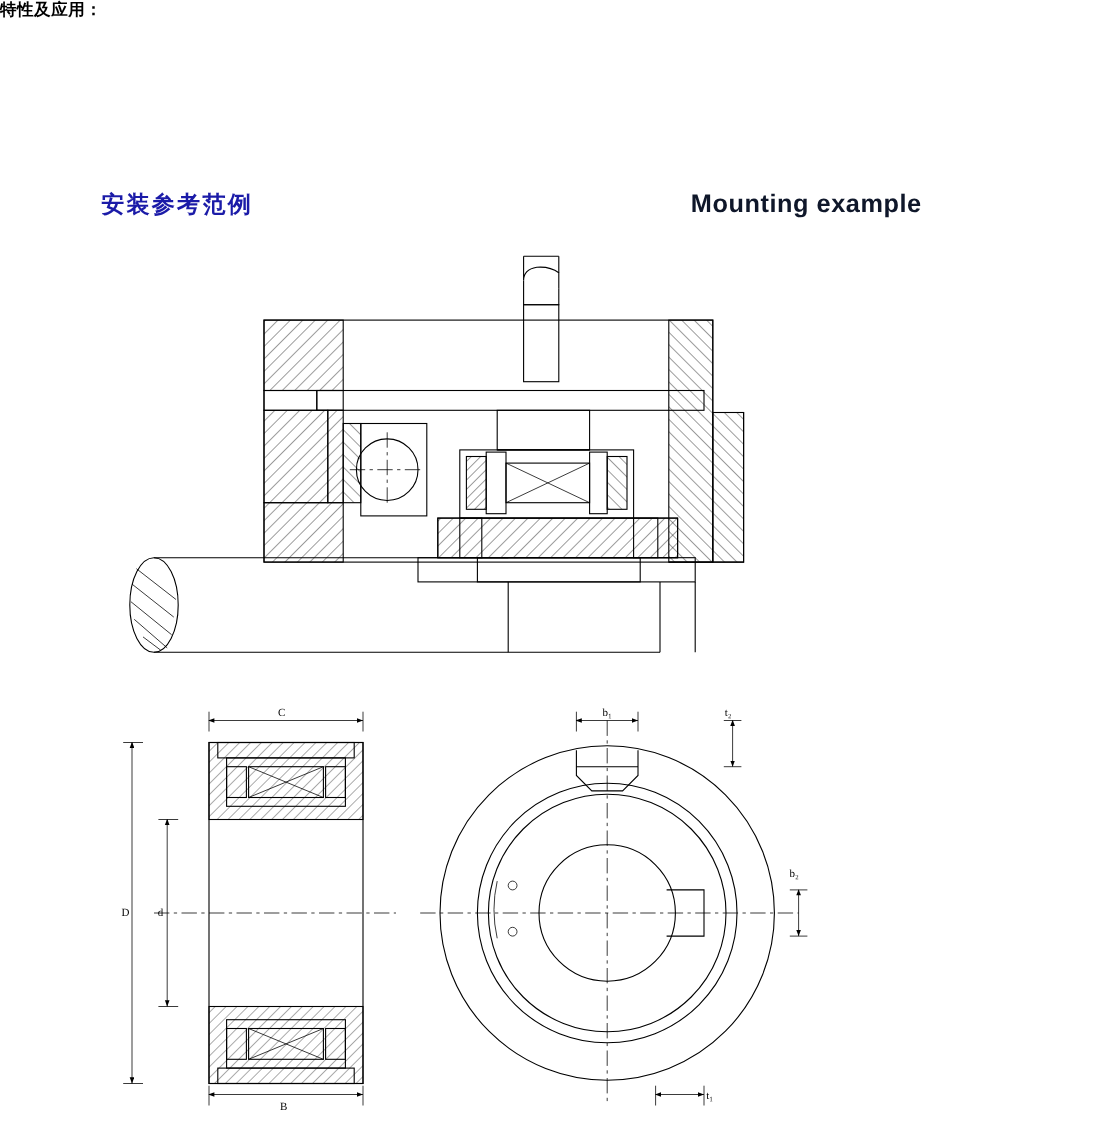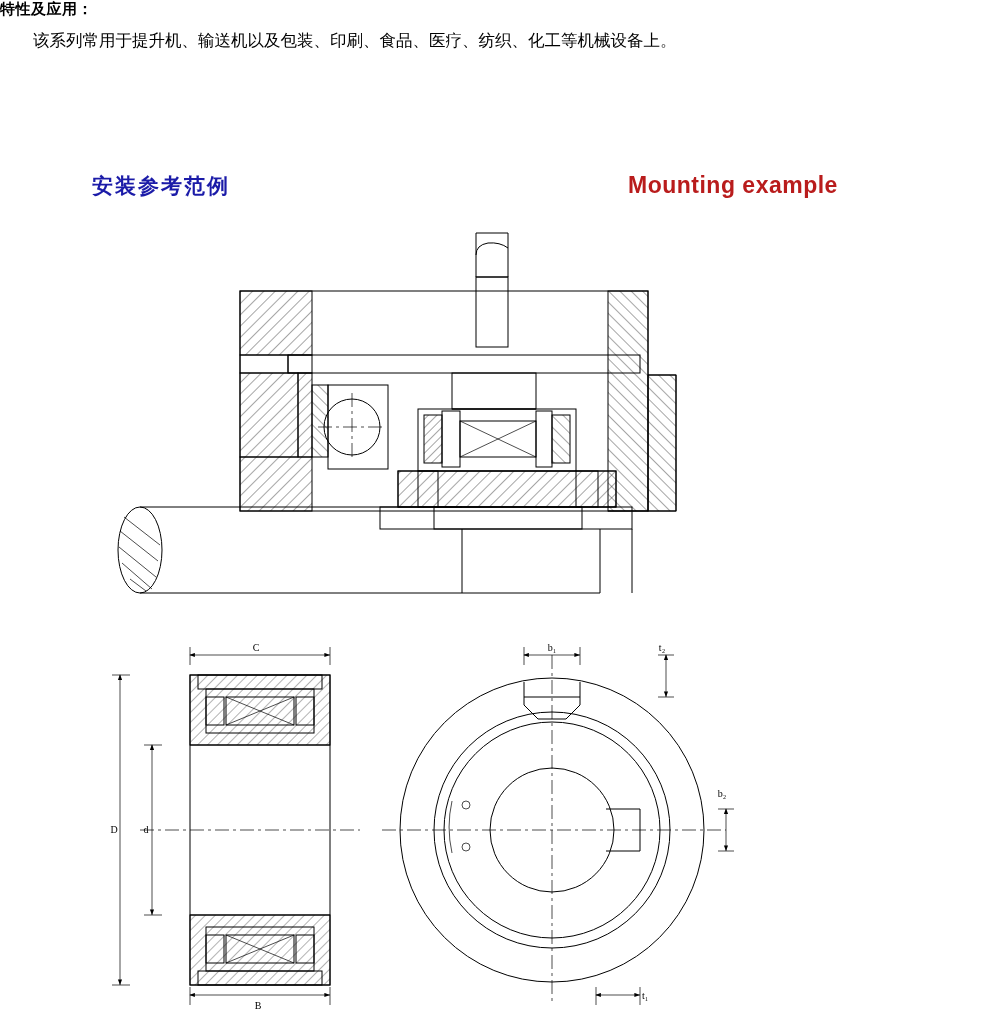--- a/index.html
+++ b/index.html
@@ -58,21 +58,21 @@
     color: #1b1ba8;
     font-family: "Liberation Sans", sans-serif;
     font-weight: bold;
     font-size: 21px;
     letter-spacing: 2px;
   }
   .heading-en {
     position: absolute;
     left: 628px;
     top: 0px;
-    color: #b91c1c;
+    color: #0f172a;
     font-family: "Liberation Sans", sans-serif;
     font-weight: bold;
     font-size: 23px;
     letter-spacing: 0.5px;
   }
   .fig-top {
     position: absolute;
     left: 0px;
     top: 215px;
     width: 1000px;
@@ -93,21 +93,20 @@
   .lbl { font-family: "Liberation Serif", serif; font-size: 10px; fill: #000; }
 </style>
 </head>
 <body>
 
 <div class="page">
 
   <div class="section-title">特性及应用：</div>
 
   <div class="body-text">
-    <p>该系列常用于提升机、输送机以及包装、印刷、食品、医疗、纺织、化工等机械设备上。</p>
   </div>
 
   <div class="headings">
     <div class="heading-cn">安装参考范例</div>
     <div class="heading-en">Mounting example</div>
   </div>
 
   <div class="fig-top">
     <svg width="1000" height="400" viewBox="0 0 1000 400">
       <defs>

